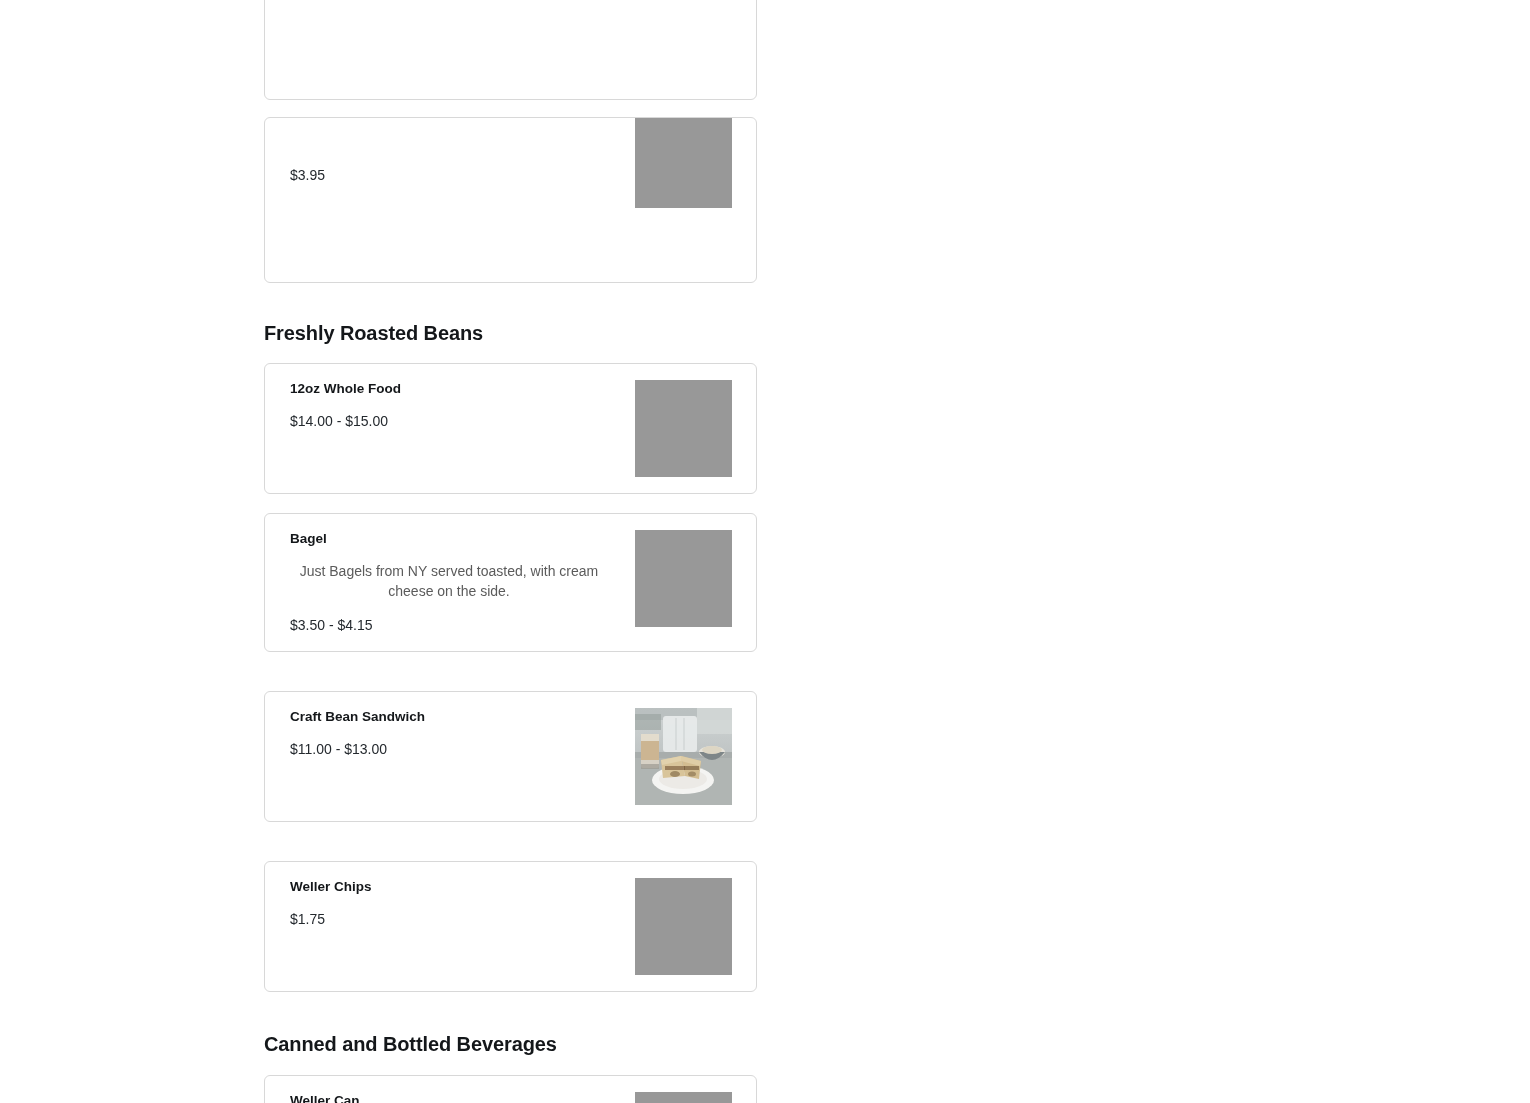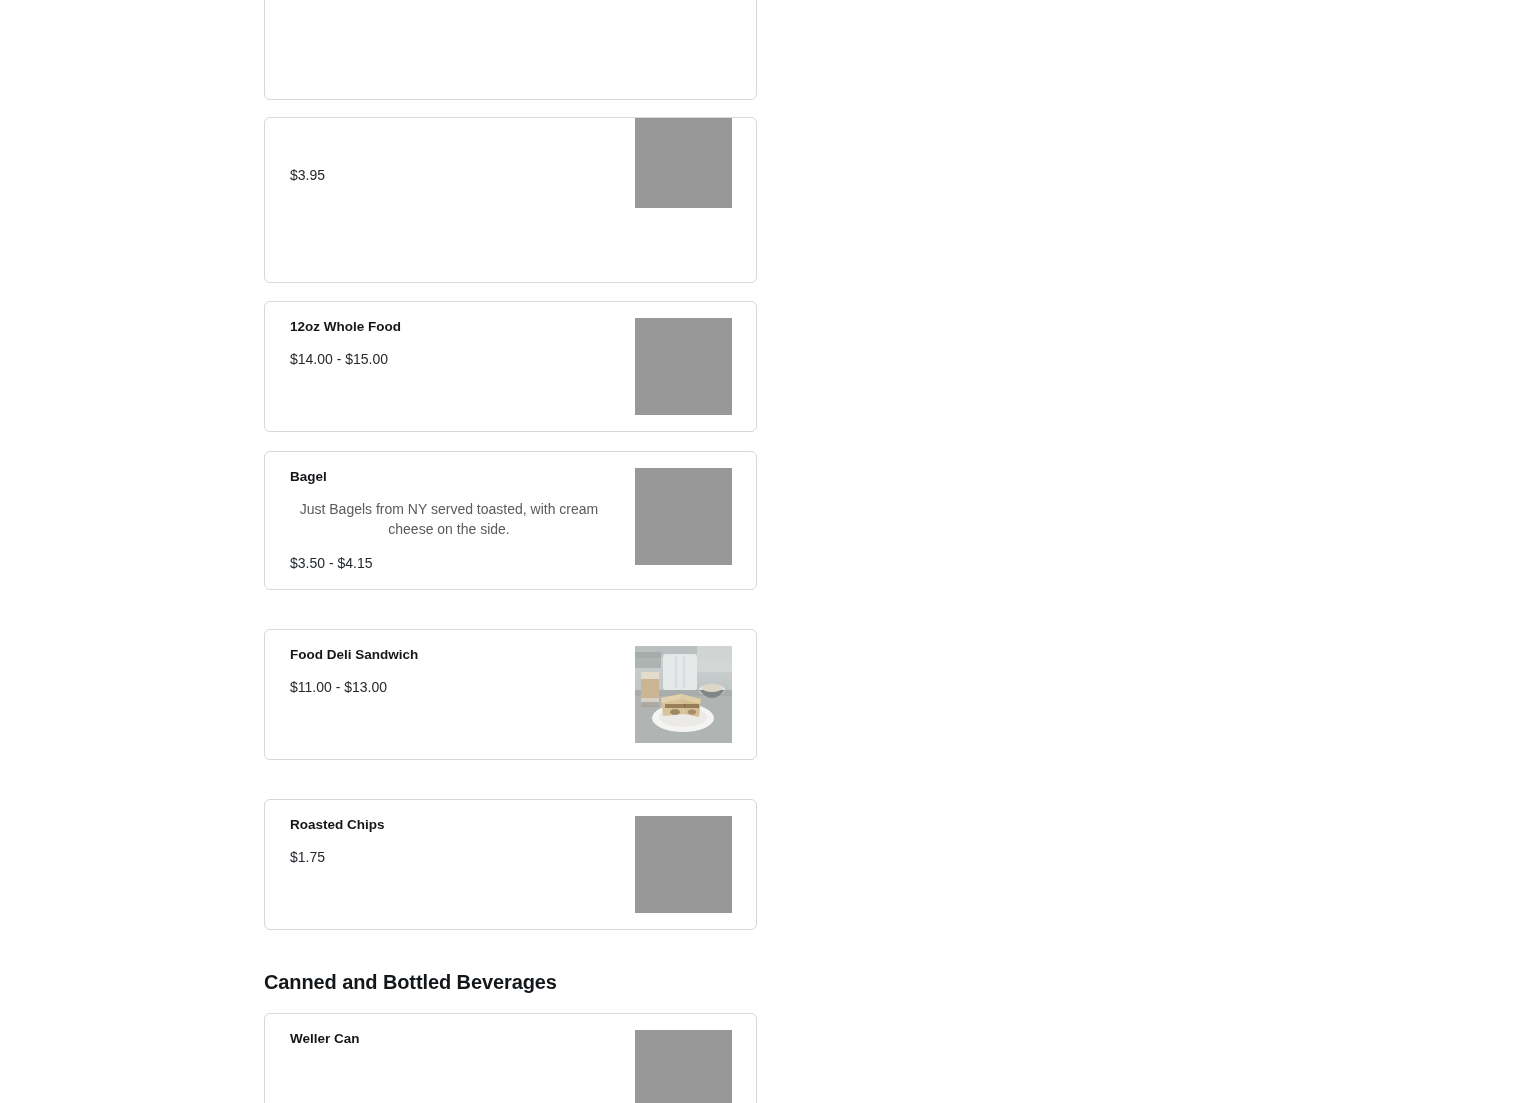--- a/index.html
+++ b/index.html
@@ -128,20 +128,21 @@
 
       <div class="card" style="min-height:166px;">
         <div class="card-body">
           <div class="item-name" style="visibility:hidden;">&nbsp;</div>
           <div class="item-price">$3.95</div>
         </div>
         <div class="item-thumb" style="height:124px;margin-top:-50px;"></div>
       </div>
     </div>
 
+    <div class="section-title" style="margin-top:38px;">Freshly Roasted Beans</div>
 
     <div class="card-grid" style="margin-top:18px;">
       <div class="card">
         <div class="card-body">
           <div class="item-name">12oz Whole Food</div>
           <div class="item-price">$14.00 - $15.00</div>
         </div>
         <div class="item-thumb"></div>
       </div>
     </div>
@@ -153,21 +154,21 @@
         <div class="card-body">
           <div class="item-name">Bagel</div>
           <div class="item-desc">Just Bagels from NY served toasted, with cream cheese on the side.</div>
           <div class="item-price">$3.50 - $4.15</div>
         </div>
         <div class="item-thumb"></div>
       </div>
 
       <div class="card">
         <div class="card-body">
-          <div class="item-name">Food Deli Sandwich</div>
+          <div class="item-name">Craft Bean Sandwich</div>
           <div class="item-price">$11.00 - $13.00</div>
         </div>
         <div class="item-thumb photo">
           <svg viewBox="0 0 97 97" width="97" height="97" preserveAspectRatio="none">
             <defs>
               <linearGradient id="bgGrad" x1="0" y1="0" x2="0" y2="1">
                 <stop offset="0%" stop-color="#cfd4d4"></stop>
                 <stop offset="40%" stop-color="#c2c7c7"></stop>
                 <stop offset="100%" stop-color="#a9aeae"></stop>
               </linearGradient>
@@ -204,21 +205,21 @@
             <path d="M26 52 L46 48 L46 53 L27 57 Z" fill="#e2d2ad"></path>
             <path d="M46 48 L66 53 L65 58 L46 53 Z" fill="#dfcda6"></path>
             <ellipse cx="40" cy="66" rx="5" ry="3" fill="#5c4326" opacity="0.45"></ellipse>
             <ellipse cx="57" cy="66" rx="4" ry="2.5" fill="#5c4326" opacity="0.4"></ellipse>
           </svg>
         </div>
       </div>
 
       <div class="card">
         <div class="card-body">
-          <div class="item-name">Roasted Chips</div>
+          <div class="item-name">Weller Chips</div>
           <div class="item-price">$1.75</div>
         </div>
         <div class="item-thumb"></div>
       </div>
     </div>
 
     <div class="section-title" style="margin-top:40px;">Canned and Bottled Beverages</div>
 
     <div class="card-grid" style="margin-top:19px;">
 

